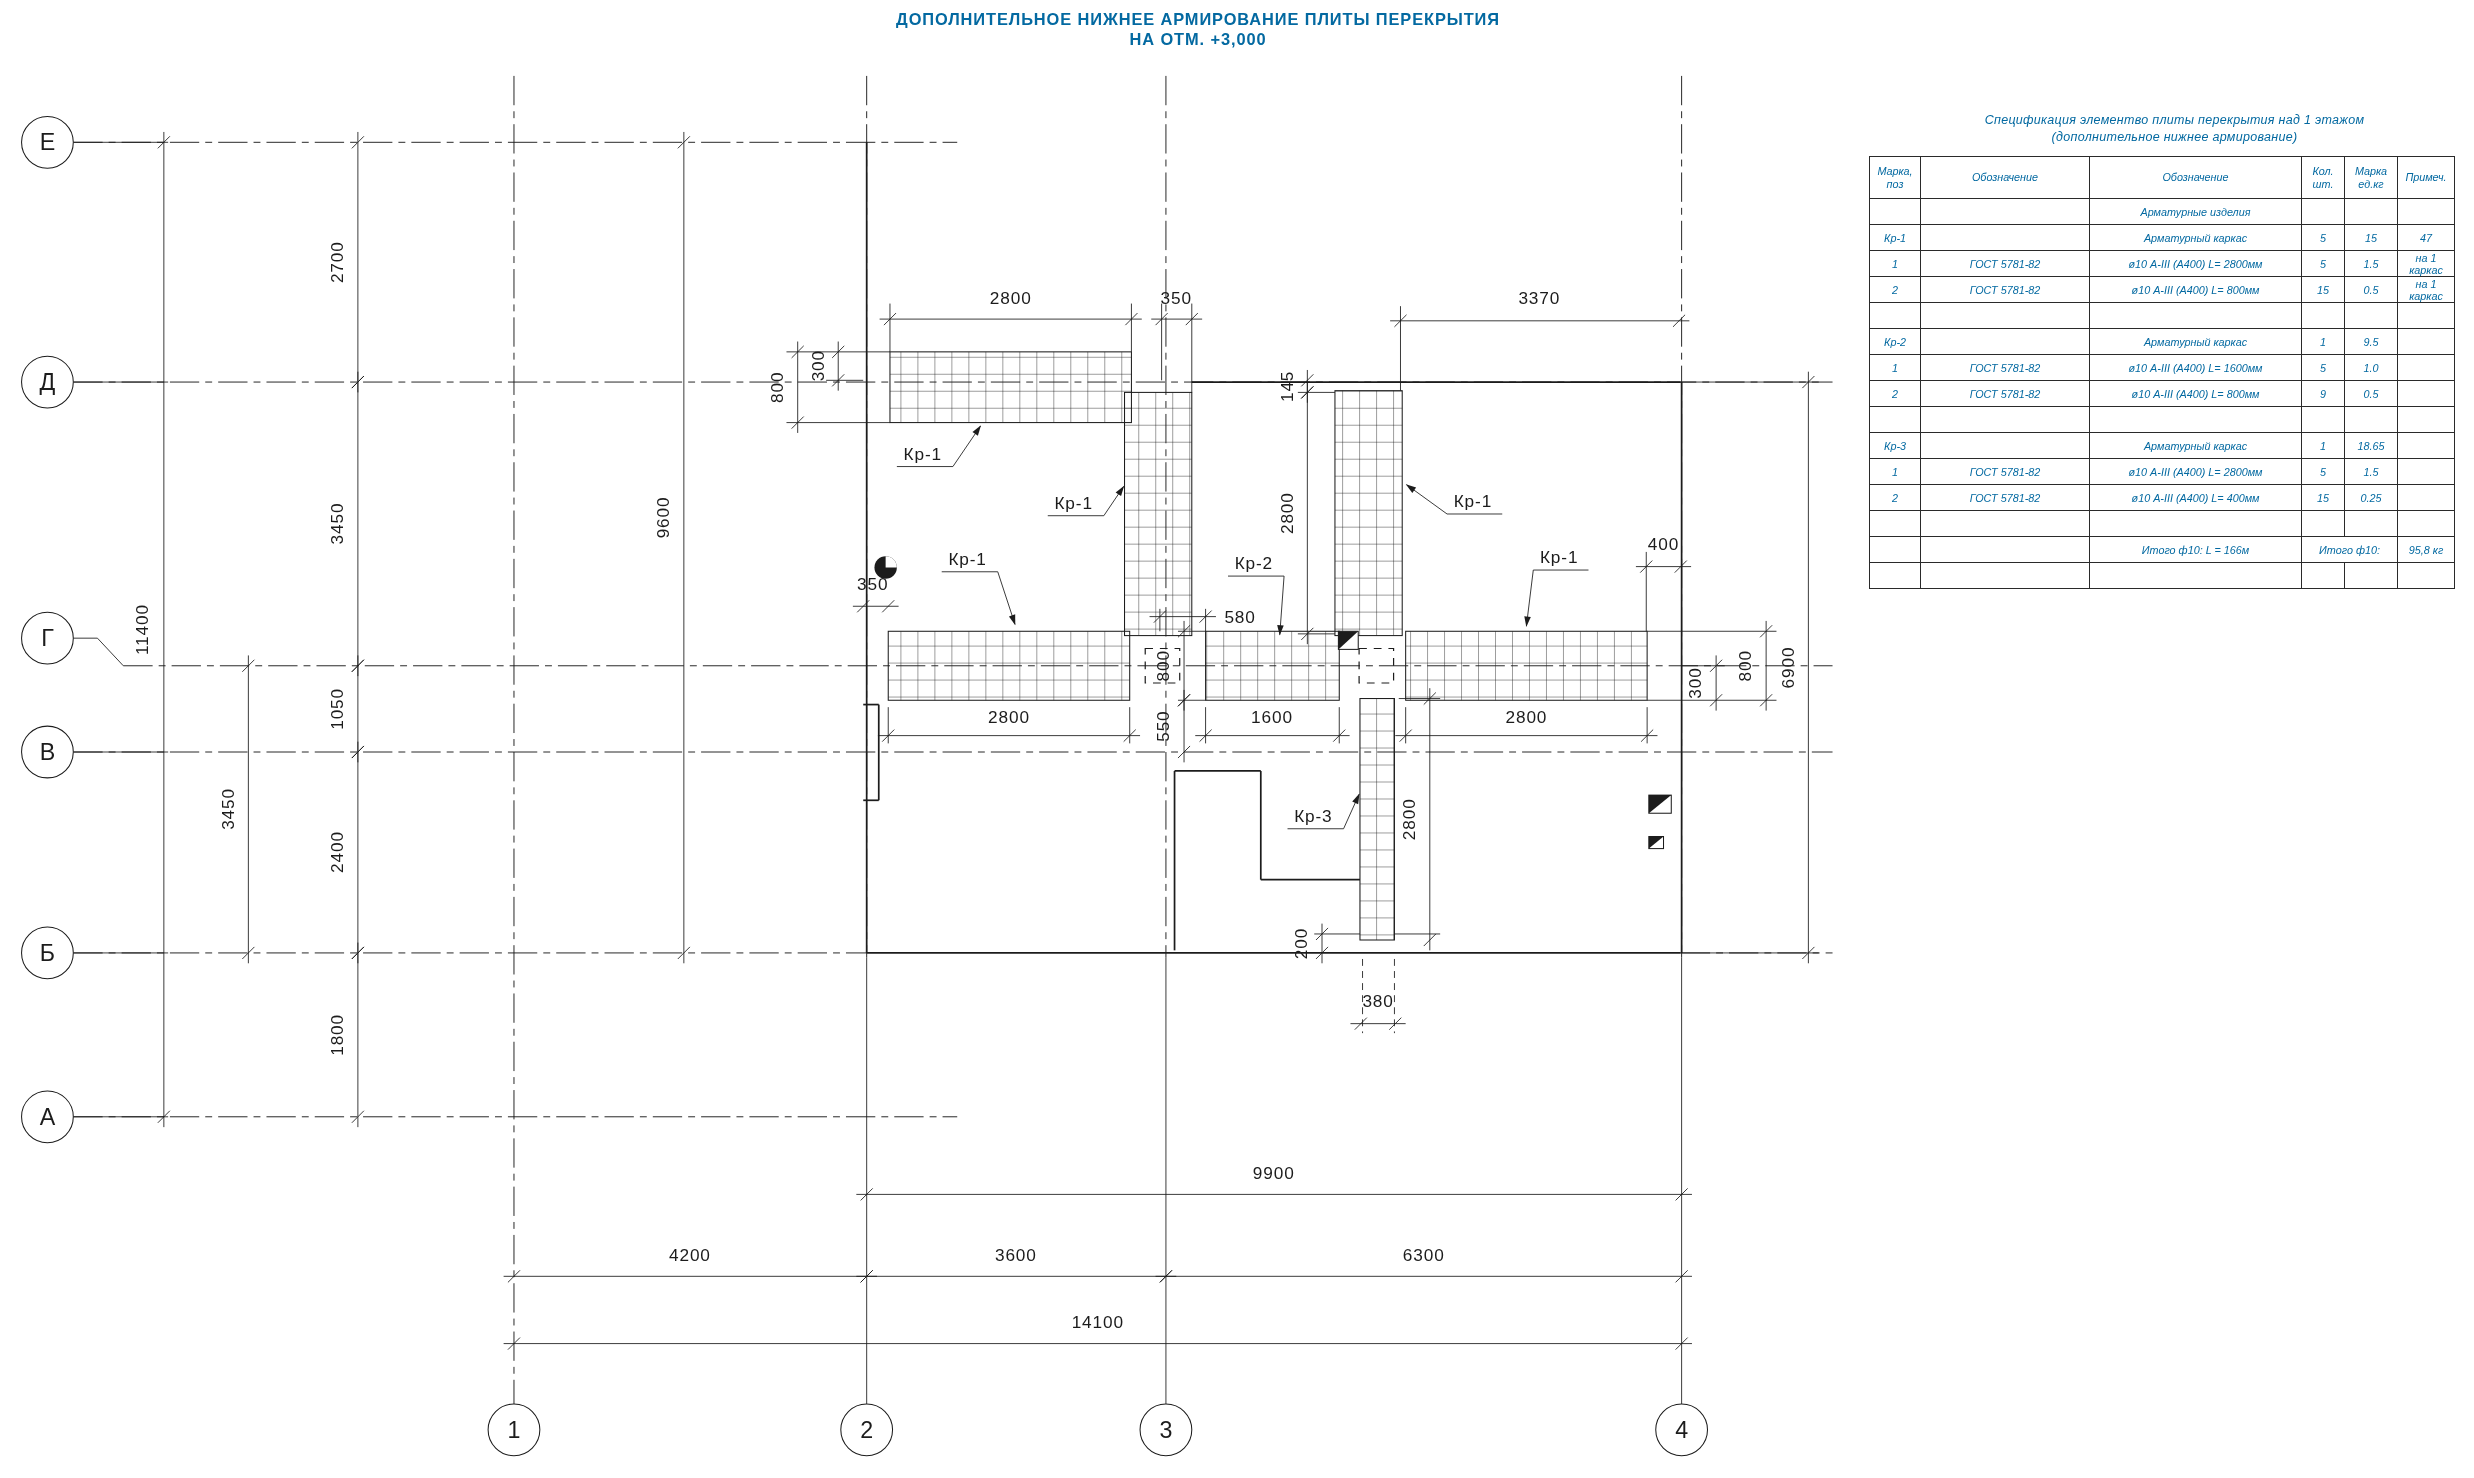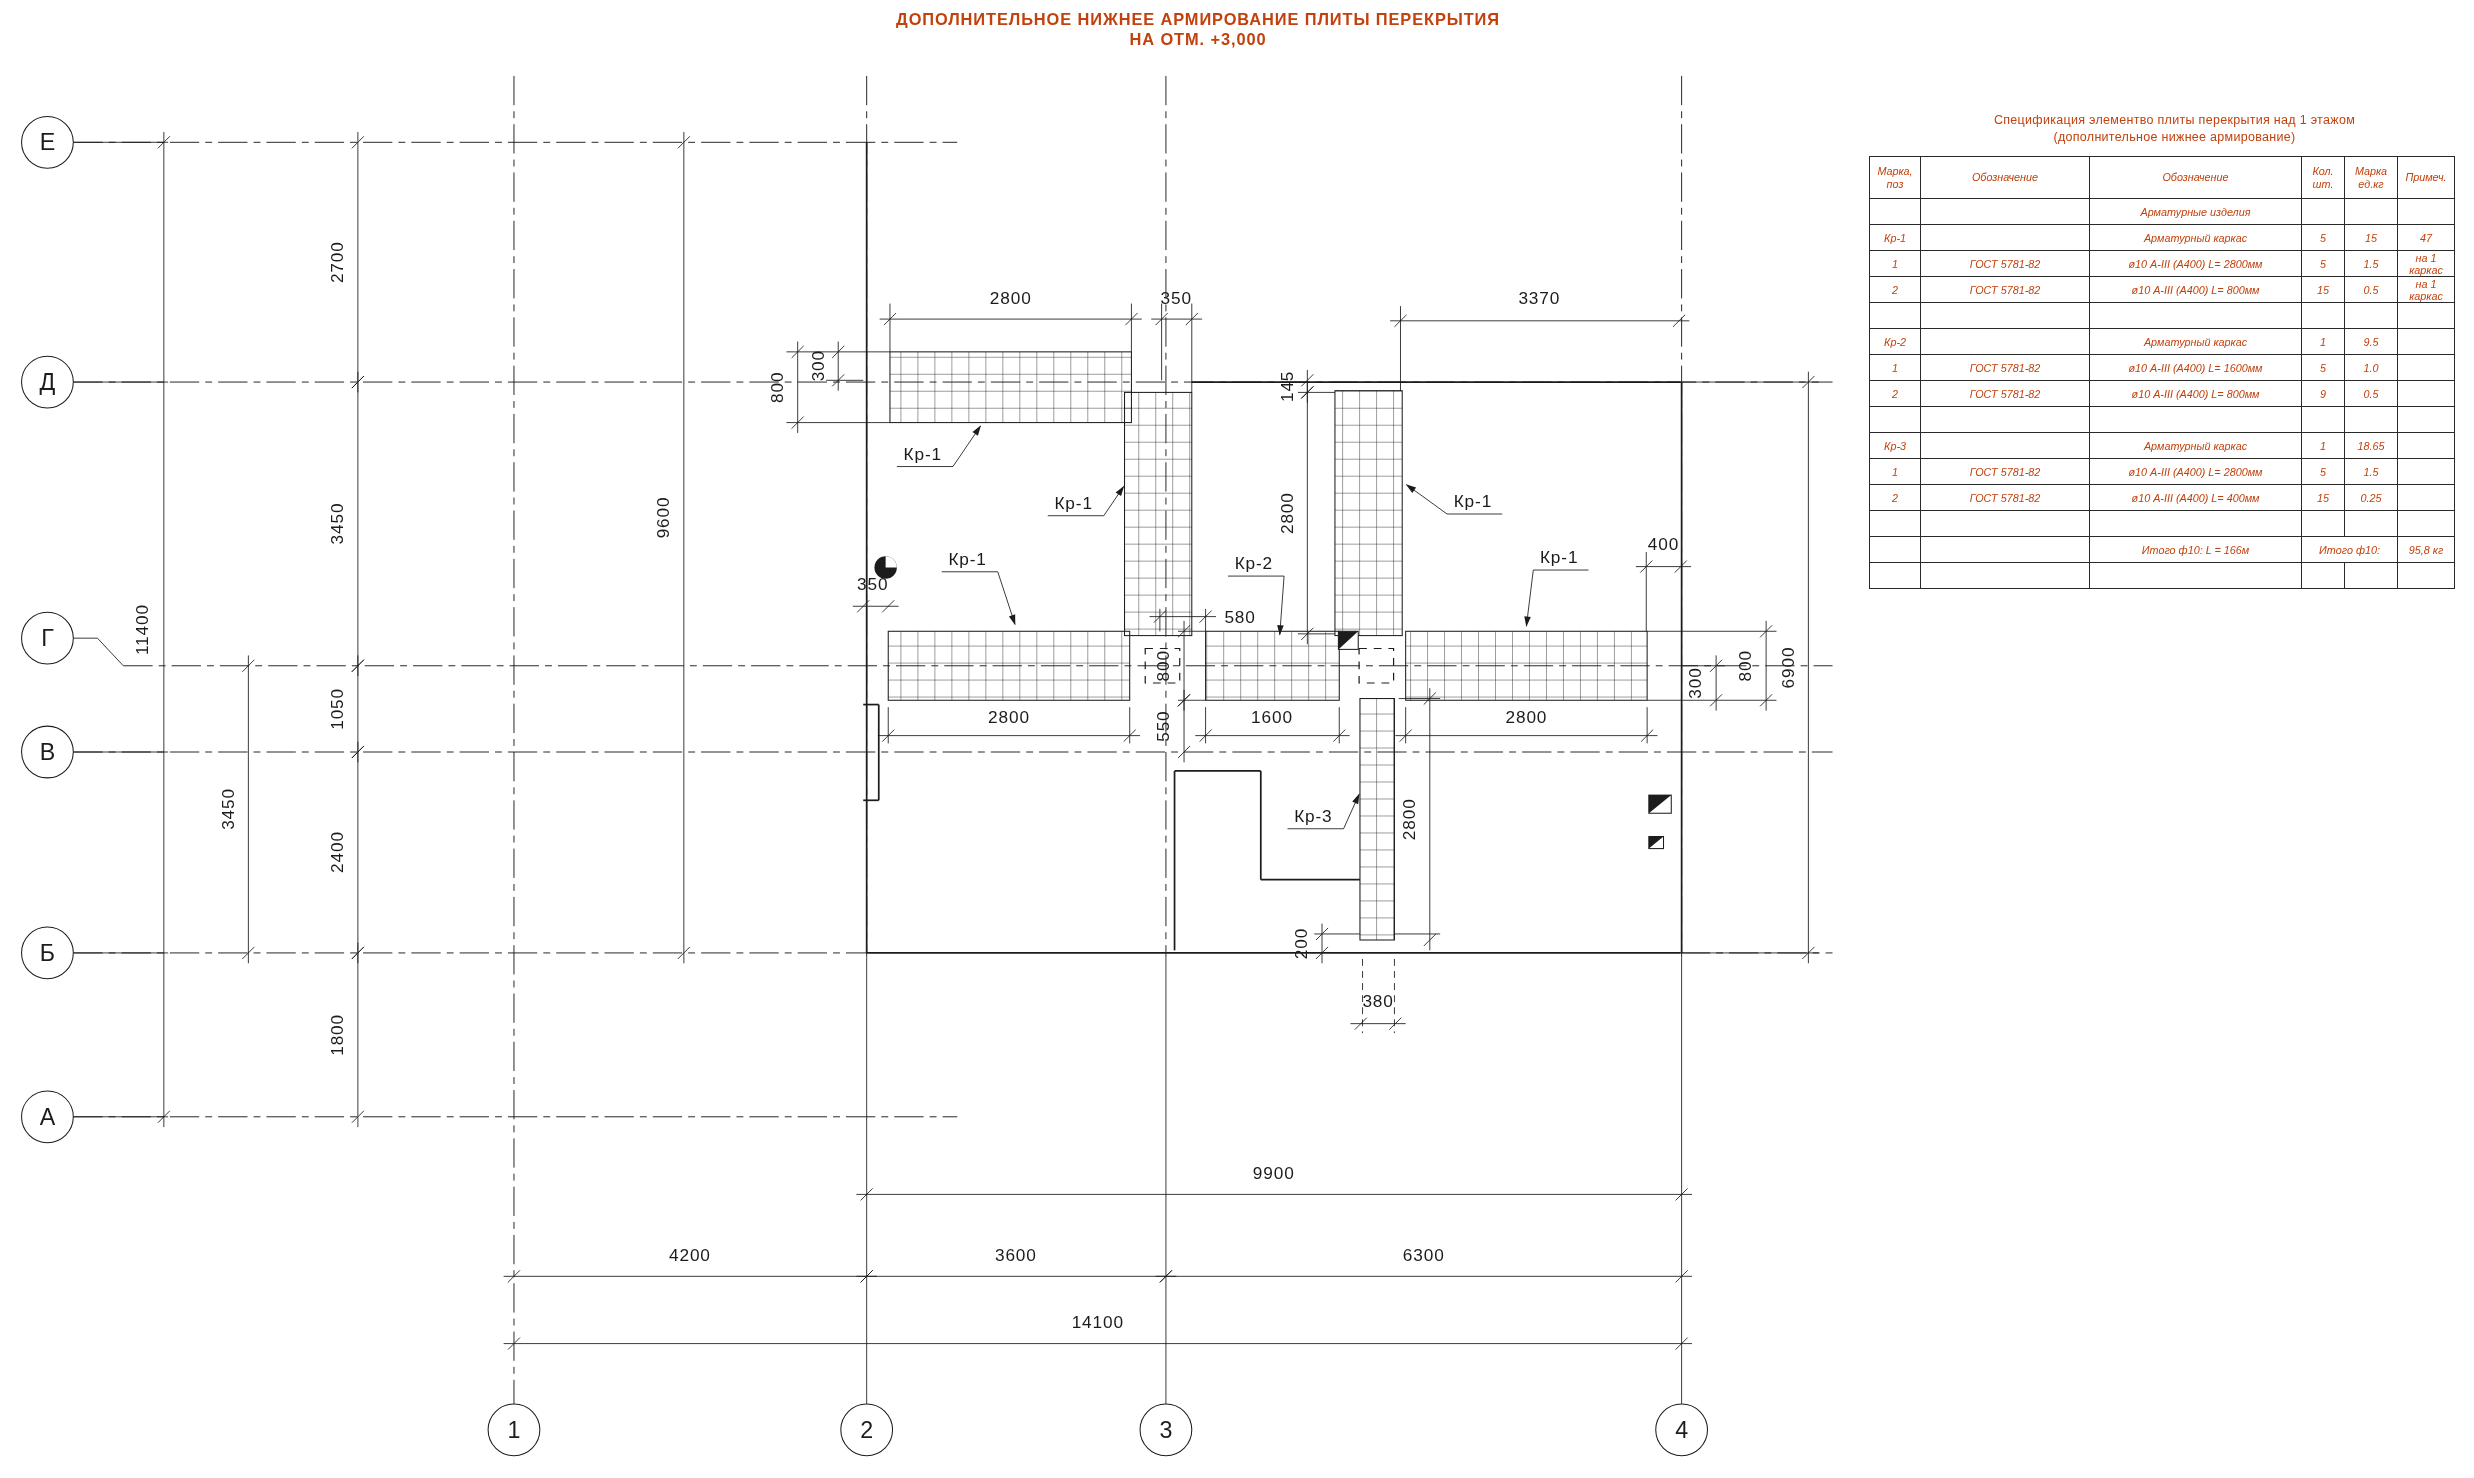--- a/index.html
+++ b/index.html
@@ -1,23 +1,23 @@
 <!DOCTYPE html>
 <html style="font-size:14px"><head>
 <meta charset="utf-8">
 <style>
   html,body{margin:0;padding:0;background:#fff;}
   #canvas{position:relative;width:2475px;height:1479px;background:#fff;overflow:hidden;
-          font-family:"Liberation Sans", sans-serif;color:#c2410c;}
+          font-family:"Liberation Sans", sans-serif;color:#0369a1;}
   #plan-svg{position:absolute;left:0;top:0;}
   .ttl{position:absolute;left:823px;top:8.6px;width:750px;text-align:center;
        font-size:16.4px;font-weight:bold;letter-spacing:0.9px;line-height:20px;white-space:pre-line;}
   .spec-wrap{position:absolute;left:1869px;top:112px;width:612px;}
   .spec-title{width:585px;margin-left:13px;text-align:center;font-size:12.5px;letter-spacing:0.3px;
-              line-height:17px;white-space:pre-line;}
+              line-height:17px;font-style:italic;white-space:pre-line;}
   table.spec{border-collapse:collapse;table-layout:fixed;margin-top:10.3px;
              font-size:10.8px;font-style:italic;}
   table.spec col.c0{width:51px}table.spec col.c1{width:169px}table.spec col.c2{width:212px}
   table.spec col.c3{width:43px}table.spec col.c4{width:53px}table.spec col.c5{width:57px}
   table.spec th, table.spec td{border:0.9px solid #2a2a2a;padding:0 3.4px;height:25px;
              text-align:center;font-weight:normal;overflow:hidden;white-space:pre-line;}
   table.spec thead th{height:41px;line-height:13px;}
   table.spec{border:1.7px solid #1c1c1c;}
   td.nm{text-align:left;padding-left:8.6px;}
   

